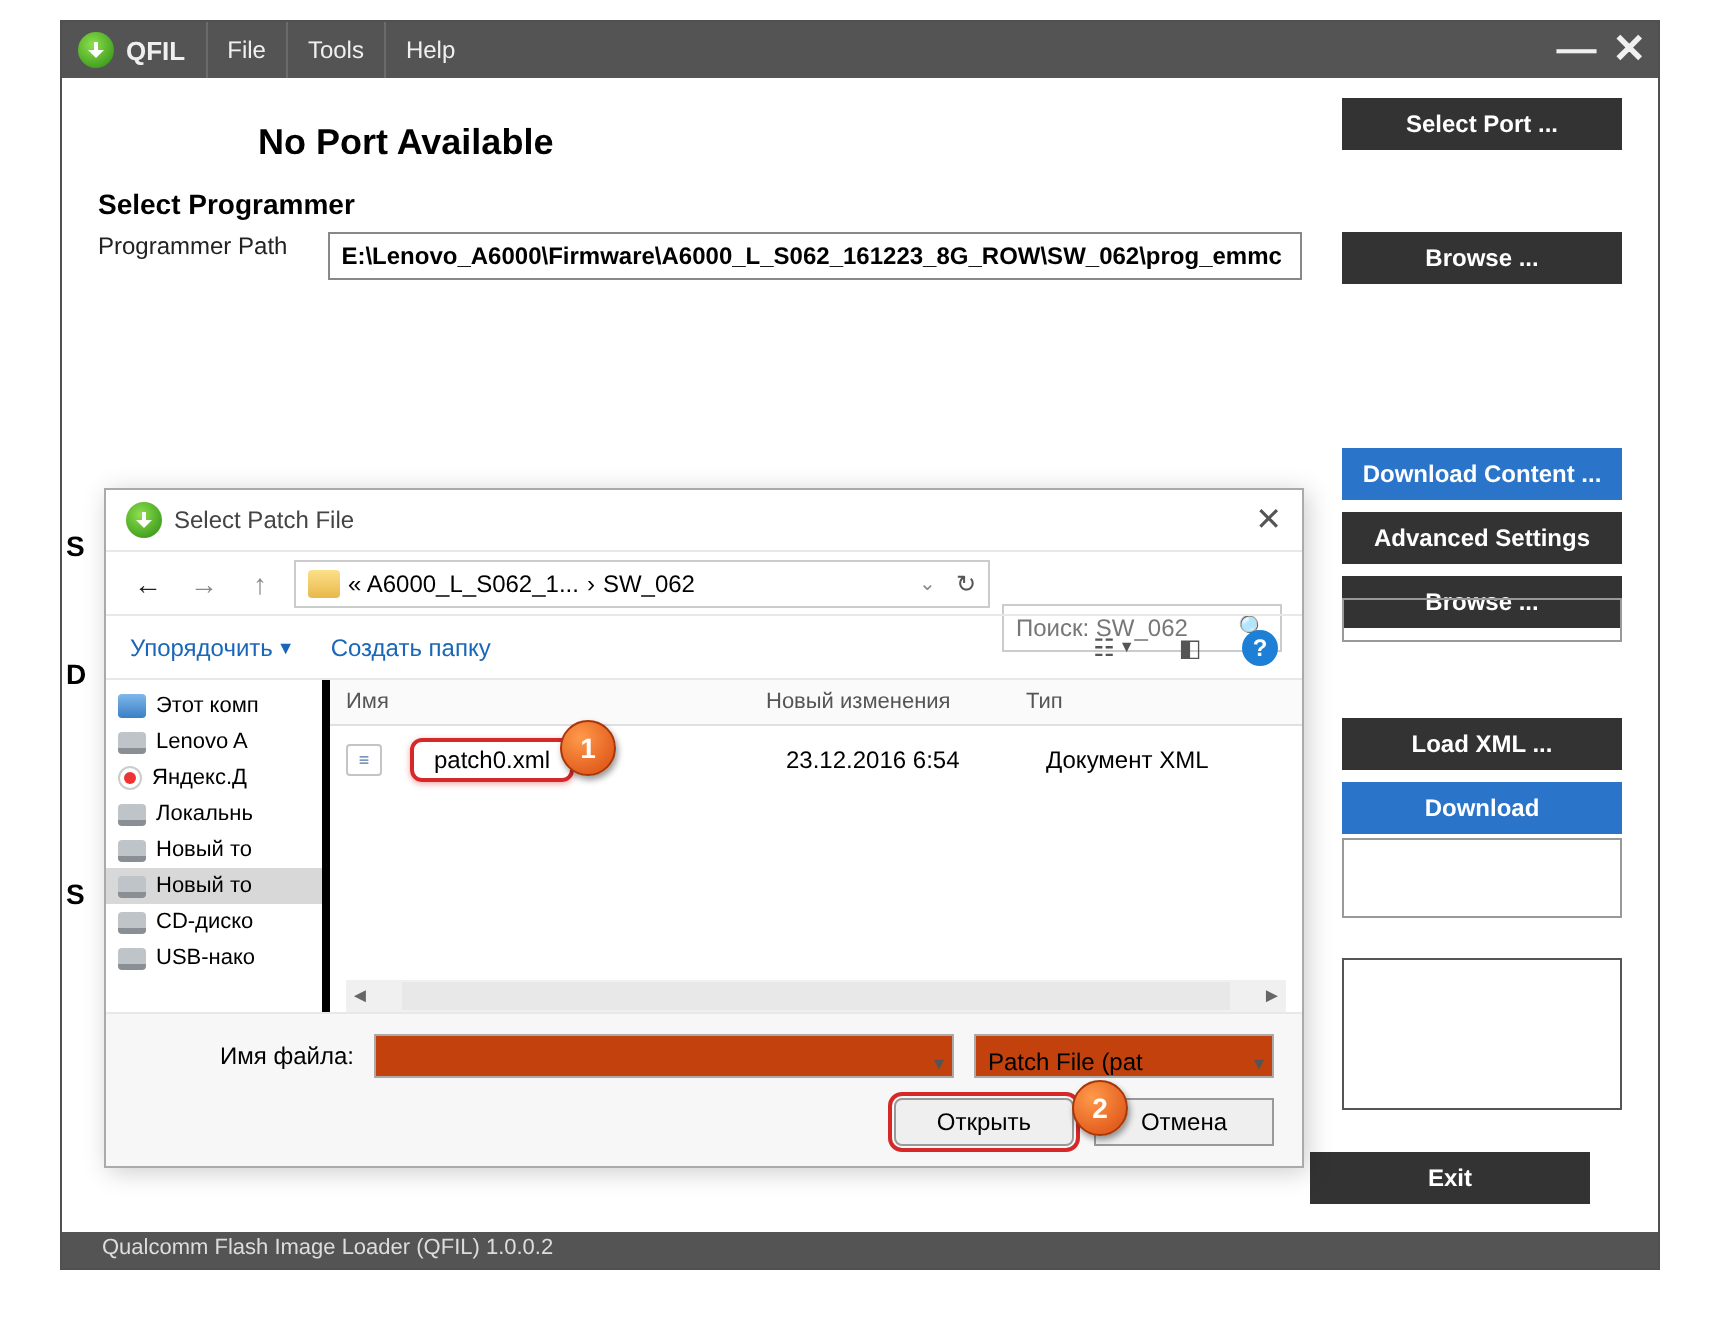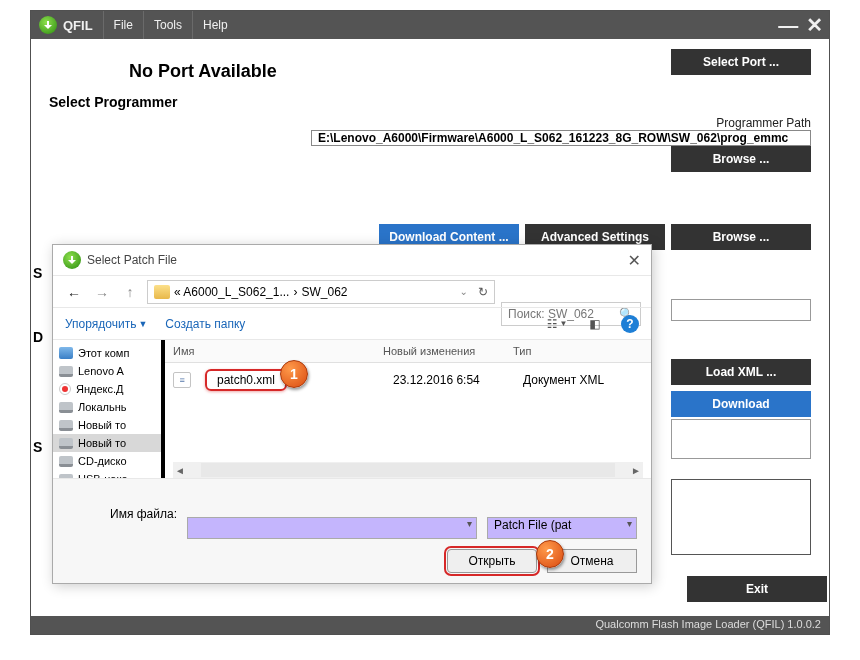--- a/index.html
+++ b/index.html
@@ -9,29 +9,29 @@
   .app-icon { width: 18px; height: 18px; border-radius: 50%; background: radial-gradient(circle at 40% 35%, #8de04c, #2a8a10); margin: 0 6px 0 8px; display: flex; align-items: center; justify-content: center; }
   .app-icon svg { width: 10px; height: 10px; }
   .app-title { font-weight: bold; margin-right: 10px; }
   .menu-bar { display: flex; }
   .menu-item { padding: 0 10px; height: 28px; line-height: 28px; border-left: 1px solid #6a6a6a; font-size: 12px; cursor: pointer; }
   .win-controls { margin-left: auto; display: flex; align-items: center; padding-right: 6px; gap: 8px; }
   .win-controls span { font-size: 20px; font-weight: bold; cursor: pointer; line-height: 20px; }
   .body-area { position: relative; padding: 14px 18px; height: calc(100% - 46px); }
   .port-status { font-weight: bold; font-size: 18px; margin: 8px 0 12px 80px; }
   .section-title { font-weight: bold; font-size: 14px; margin: 8px 0 6px 0; }
-  .row { display: flex; align-items: flex-end; gap: 0; flex-direction: column; }
+  .row { display: flex; align-items: flex-start; gap: 20px; }
   .label-sm { font-size: 12px; color: #222; }
   .text-input { flex: 1; height: 24px; border: 1px solid #888; padding: 0 6px; font-size: 12px; background: #fff; }
   .btn { width: 140px; height: 26px; background: #333; color: #fff; border: none; font-size: 12px; font-weight: bold; cursor: pointer; display: flex; align-items: center; justify-content: center; }
   .btn.blue { background: #2a74c9; }
   .right-col-group2 { position: absolute; top: 205px; right: 0; display:flex; flex-direction:column; gap:6px; }
   .stub-box { position:absolute; left:18px; width:610px; height:22px; border:1px solid #999; }
   .stub-box2 { position:absolute; left:18px; width:760px; height:90px; border:1px solid #555; }
-  .status-bar { position: absolute; left: 0; bottom: 0; height: 18px; background: #545454; color: #ddd; font-size: 11px; width: 100%; padding: 2px 8px; text-align: right; }
+  .status-bar { position: absolute; left: 0; bottom: 0; height: 18px; background: #545454; color: #ddd; font-size: 11px; width: 100%; padding: 2px 20px; }
   .partial-label { position:absolute; font-weight:bold; font-size:14px; }
 
   
   .dialog { position: absolute; left: 52px; top: 244px; width: 600px; height: 340px; background: #fff; border: 1px solid #aaa; box-shadow: 2px 2px 12px rgba(0,0,0,0.2); z-index: 10; display:flex; flex-direction:column; }
   .dlg-title { display: flex; align-items: center; height: 30px; padding: 0 10px; font-size: 12px; color: #444; }
   .dlg-title .app-icon { margin-left: 0; }
   .dlg-title .close { margin-left:auto; font-size:16px; color:#555; cursor:pointer; }
   .dlg-nav { display:flex; align-items:center; height:32px; padding: 0 10px; gap:6px; border-top:1px solid #e8e8e8; }
   .nav-arrow { width:22px; height:22px; display:flex; align-items:center; justify-content:center; color:#888; font-size:14px; cursor:pointer; }
   .nav-arrow.enabled { color:#222; }
@@ -61,21 +61,21 @@
   .file-row { display:flex; font-size:12px; padding:4px 0; align-items:center; }
   .file-row div { padding:2px 8px; }
   .file-ico { width:16px; height:16px; background:#fff; border:1px solid #c4c4c4; border-radius:2px; margin-left:8px; display:flex; align-items:center; justify-content:center; font-size:9px; color:#5577aa; }
   .file-name-box { margin-left:6px; border:2px solid #d62828; border-radius:6px; padding:2px 10px; box-shadow:0 1px 3px rgba(214,40,40,0.4); }
   .file-scroll { position:absolute; left:8px; right:8px; bottom:0; height:16px; background:#f0f0f0; display:flex; align-items:center; }
   .file-scroll .track { flex:1; height:14px; background:#e8e8e8; margin:0 14px; }
   .file-scroll .arrow { width:14px; text-align:center; color:#666; font-size:10px; }
   .dlg-footer { padding:10px 14px; border-top:1px solid #e8e8e8; background:#f7f7f7; }
   .footer-row { display:flex; align-items:center; gap:10px; font-size:12px; }
   .footer-row label { width:110px; text-align:right; }
-  .combo { height:22px; border:1px solid #aaa; background:#c4b5fd; padding:0 18px 0 6px; font-size:12px; position:relative; display:flex; align-items:flex-start;margin-top:28px; }
+  .combo { height:22px; border:1px solid #aaa; background:#c2410c; padding:0 18px 0 6px; font-size:12px; position:relative; display:flex; align-items:flex-end; }
   .combo::after { content:'▾'; position:absolute; right:4px; color:#555; font-size:10px; }
   .combo.fname { flex:1; }
   .combo.filter { width:150px; }
   .footer-btns { display:flex; justify-content:flex-end; gap:10px; margin-top:10px; }
   .dlg-btn { width:90px; height:24px; border:1px solid #999; background:#efefef; font-size:12px; cursor:pointer; }
   .dlg-btn.primary { outline:2px solid #d62828; outline-offset:1px; border-radius:4px; }
   .callout { position:absolute; width:28px; height:28px; border-radius:50%; background:radial-gradient(circle at 35% 30%, #ff9a4a, #d94a10); color:#fff; font-weight:bold; display:flex; align-items:center; justify-content:center; font-size:14px; box-shadow:1px 2px 3px rgba(0,0,0,0.4); z-index:20; border:1px solid #a83608; }
 </style>
 </head>
 <body>
@@ -104,36 +104,36 @@
 
     <div class="section-title">Select Programmer</div>
     <div class="row" style="margin-top:4px;">
       <span class="label-sm">Programmer Path</span>
       <input class="text-input" style="width: 500px; font-weight: bold;" value="E:\Lenovo_A6000\Firmware\A6000_L_S062_161223_8G_ROW\SW_062\prog_emmc">
       <button class="btn">Browse ...</button>
     </div>
 
     <button class="btn pos-selectport" style="position:absolute; top:10px; right:18px;">Select Port ...</button>
 
-    <div class="right-col-group2" style="top:185px; right:18px; position:absolute; display:flex; flex-direction:row; gap:6px;">
+    <div class="right-col-group2" style="top:185px; right:18px; position:absolute; display:flex; flex-direction:column; gap:6px;">
       <button class="btn blue">Download Content ...</button>
       <button class="btn">Advanced Settings</button>
       <button class="btn">Browse ...</button>
     </div>
 
     <div style="position:absolute; top:320px; right:18px; display:flex; flex-direction:column; gap:6px;">
       <button class="btn">Load XML ...</button>
       <button class="btn blue">Download</button>
     </div>
 
     <div class="stub-box" style="top:260px; left:640px; width:140px;"></div>
     <div class="stub-box" style="top:380px; left:640px; width:140px; height:40px;"></div>
     <div class="stub-box2" style="top:440px; left:640px; width:140px; height:76px;"></div>
 
-    <button class="btn" style="position:absolute; bottom:14px; right:2px;">Exit</button>
+    <button class="btn" style="position:absolute; bottom:14px; right:34px;">Exit</button>
 
     <div class="partial-label" style="left:2px; top:226px;">S</div>
     <div class="partial-label" style="left:2px; top:290px;">D</div>
     <div class="partial-label" style="left:2px; top:400px;">S</div>
   </div>
 
   <div class="status-bar">Qualcomm Flash Image Loader (QFIL)  1.0.0.2</div>
 </div>
 
 <div class="dialog">

